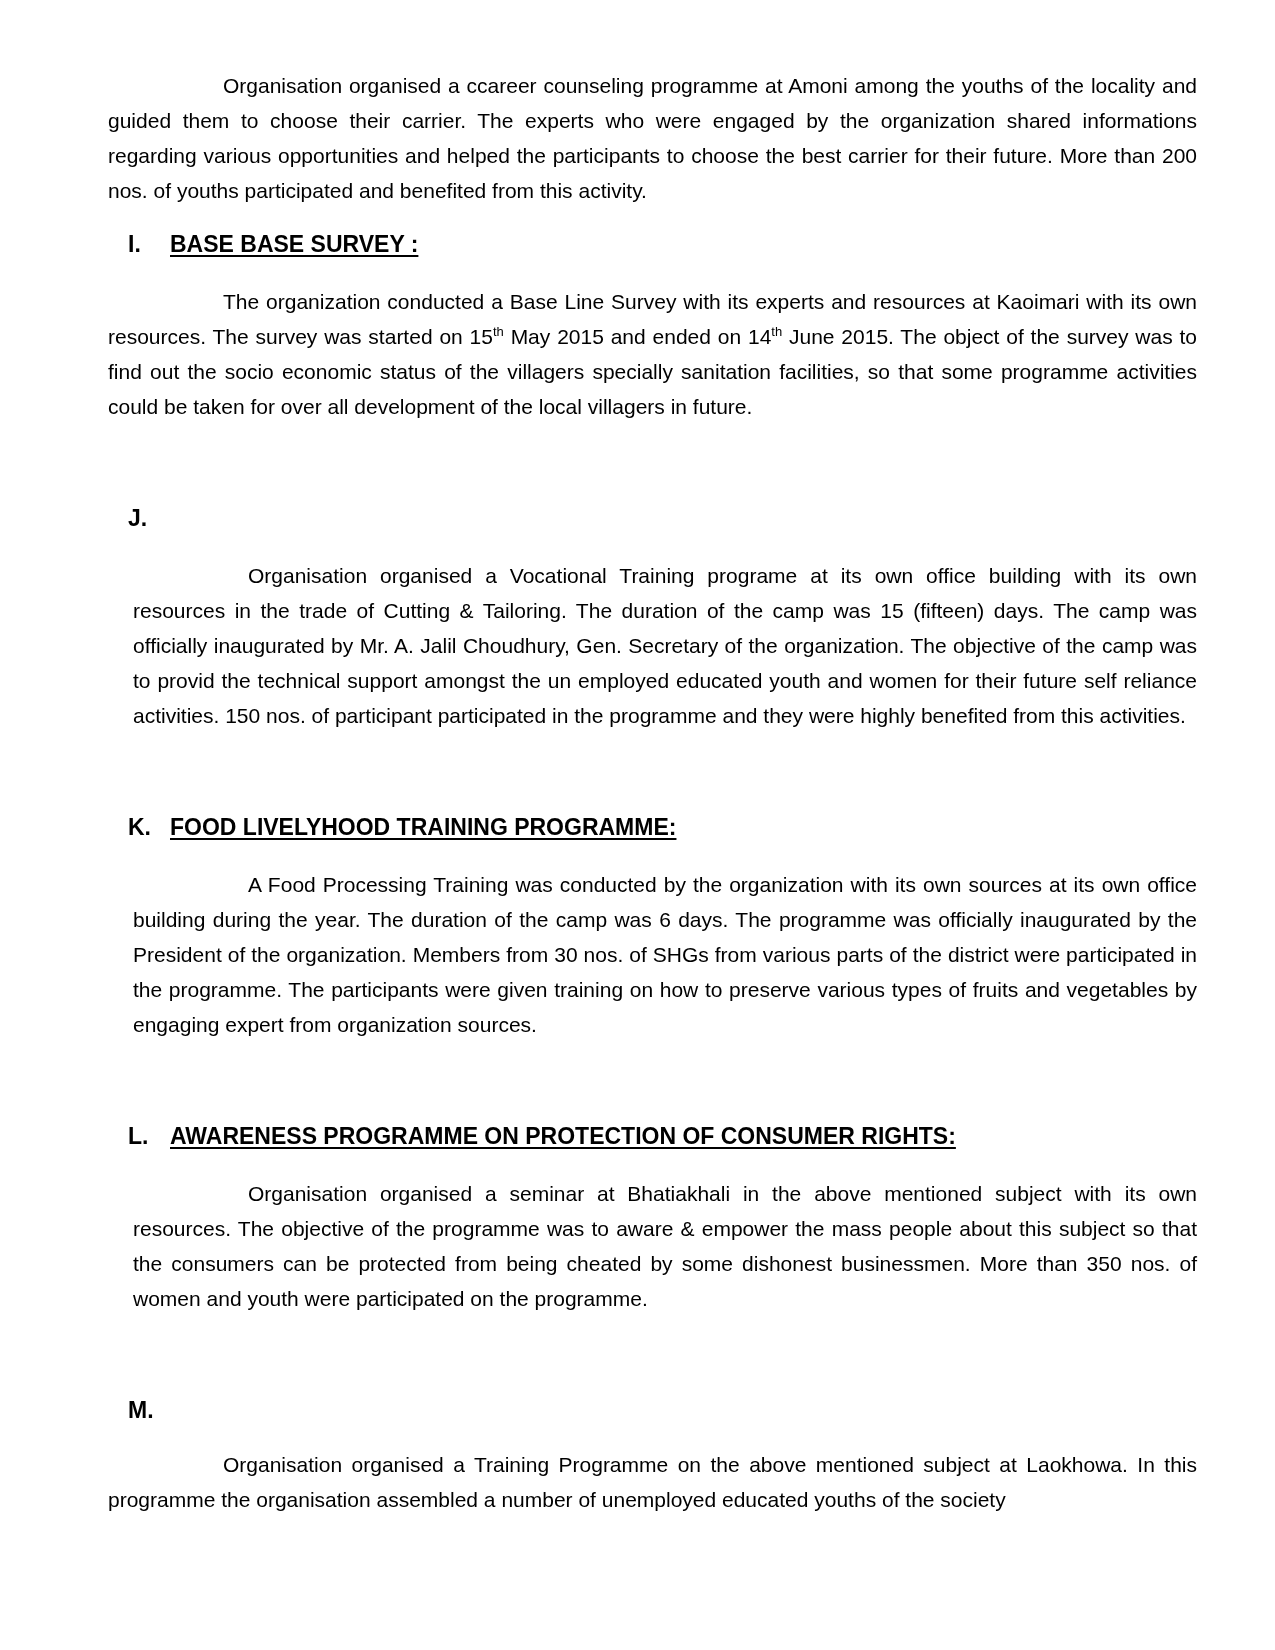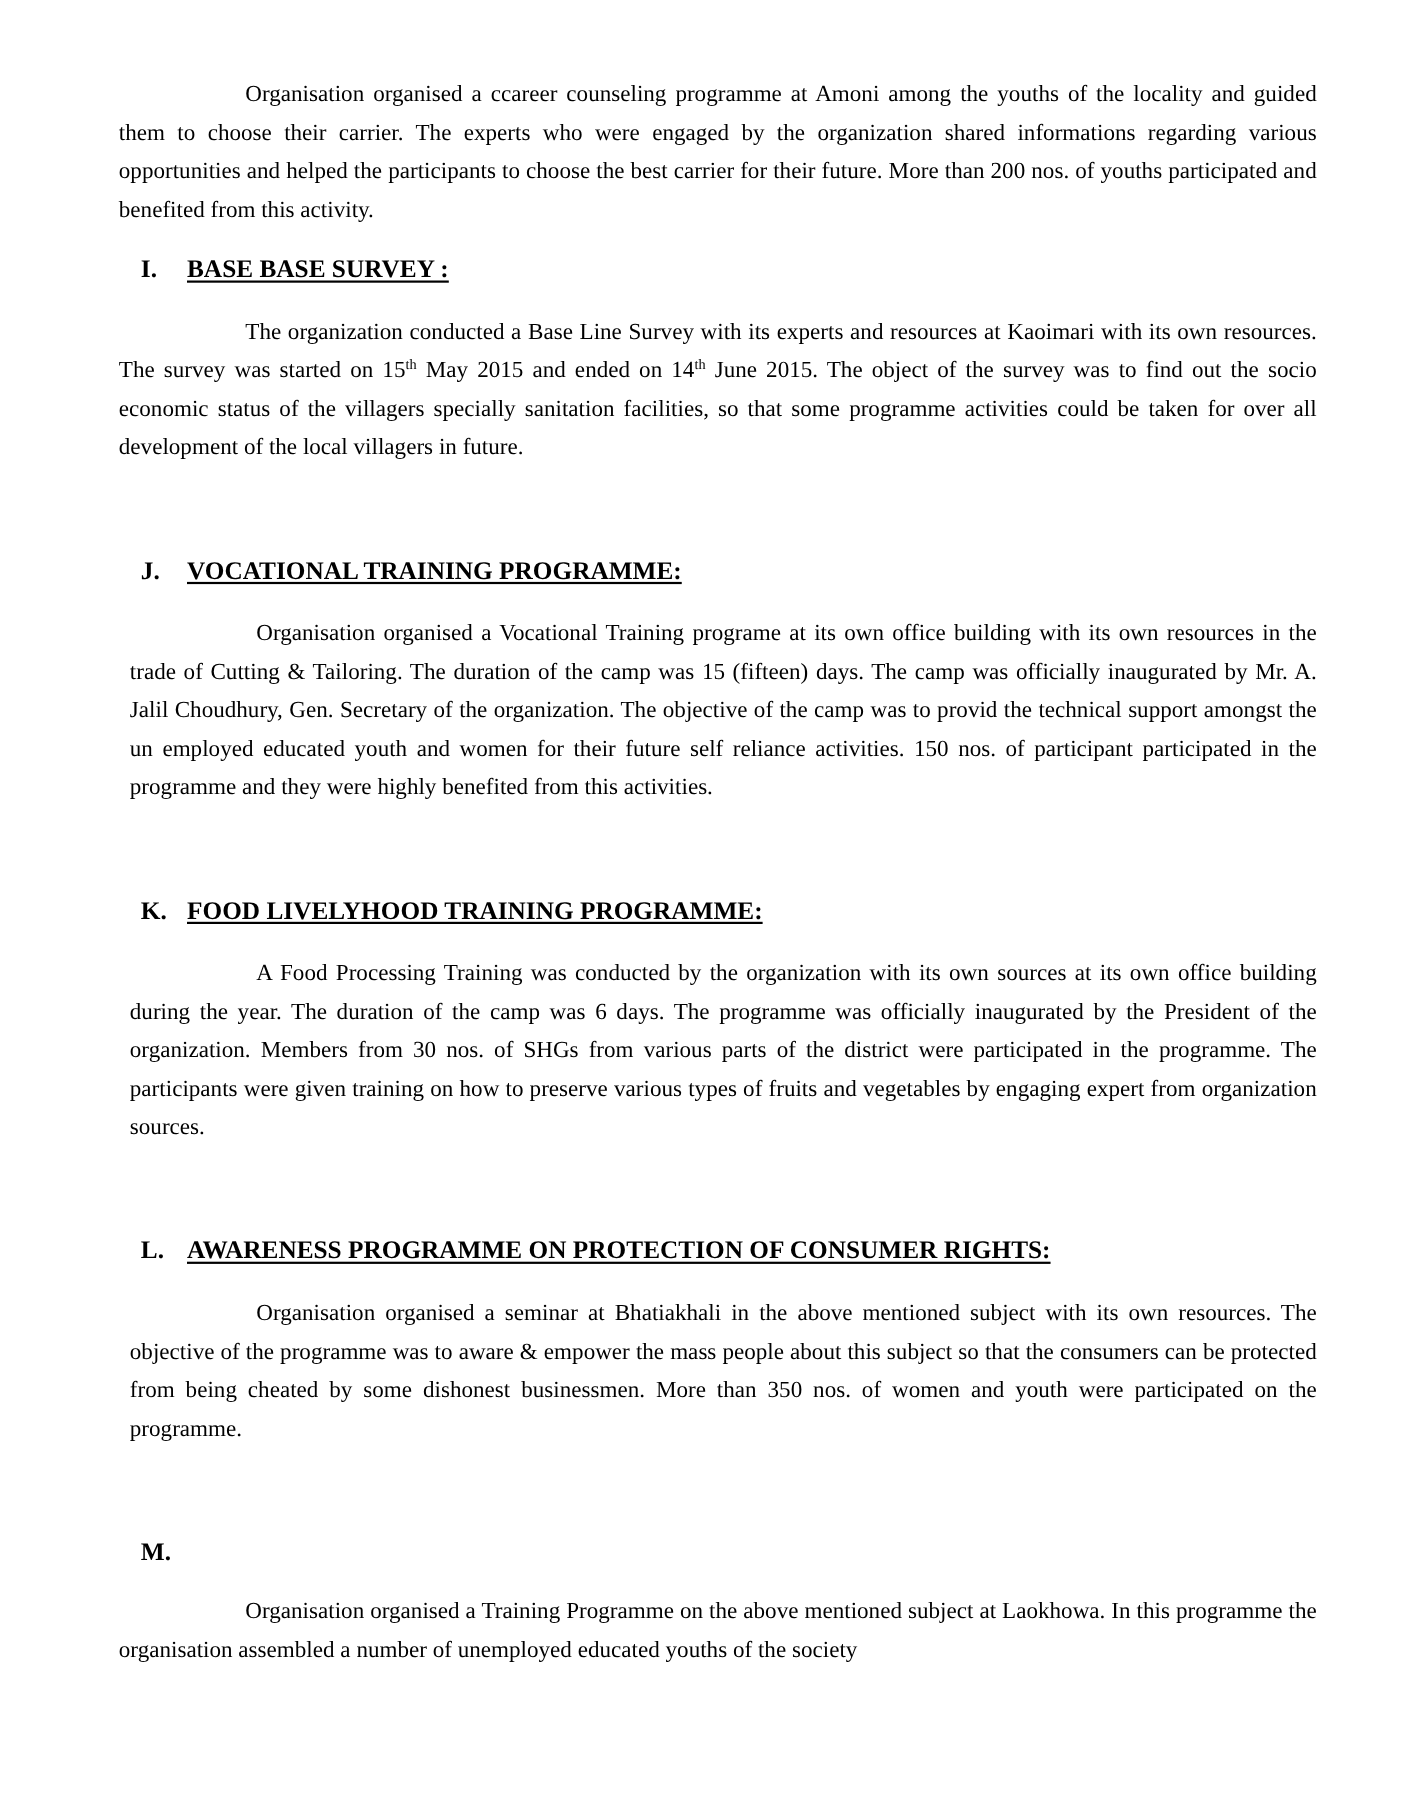--- a/index.html
+++ b/index.html
@@ -3,34 +3,34 @@
 <meta charset="utf-8">
 <style>
   html, body { margin: 0; padding: 0; background: #ffffff; }
   .page {
     position: relative;
     width: 1275px;
     height: 1650px;
     background: #ffffff;
     box-sizing: border-box;
     padding: 68px 78px 0 108px;
-    font-family: Liberation Serif, serif;
+    font-family: Liberation Sans, sans-serif;
     font-size: 21px;
     line-height: 35px;
     color: #000000;
     overflow: hidden;
   }
   .para {
     margin: 22px 0 0 0;
     text-align: justify;
     text-indent: 115px;
   }
   .para.first { margin-top: 0; }
   .para.after-h1 { }
-  .para.offset { margin-left: 10px; }
+  .para.offset { margin-left: 25px; }
   .para.last { margin-top: 19px; }
   .para sup { font-size: 13px; line-height: 0; }
   .heading {
     display: flex;
     align-items: baseline;
     font-weight: bold;
     font-size: 23px;
     line-height: 35px;
     margin: 77px 0 0 20px;
   }
@@ -46,21 +46,20 @@
   <p class="para first">Organisation organised  a ccareer counseling programme at Amoni among the youths of the locality and guided them to choose their carrier. The experts who were engaged by the organization shared informations regarding various opportunities and helped the participants to choose the best carrier for their future. More than 200 nos. of youths participated and benefited from this activity.</p>
 
   <div class="heading h-first">
     <span class="marker">I.</span>
     <span class="htext">BASE BASE SURVEY :</span>
   </div>
   <p class="para after-h1">The organization conducted a Base Line Survey with its experts and resources at Kaoimari with its own resources. The survey was started on 15<sup>th</sup> May 2015 and ended on 14<sup>th</sup> June 2015. The object of the survey was to find out the socio economic status of the villagers specially sanitation facilities, so that some programme activities could be taken for over all development of the local villagers in future.</p>
 
   <div class="heading">
     <span class="marker">J.</span>
-    <span class="htext">VOCATIONAL TRAINING PROGRAMME:</span>
   </div>
   <p class="para offset">Organisation organised  a Vocational Training programe at its own office building with its own resources in the trade of Cutting &amp; Tailoring. The duration of the camp was 15 (fifteen) days. The camp was officially inaugurated by Mr. A. Jalil Choudhury, Gen. Secretary of the organization. The objective of the camp was to provid the technical support amongst the un employed educated youth and women for their future self reliance activities. 150 nos. of participant participated in the programme and they were highly benefited from this activities.</p>
 
   <div class="heading">
     <span class="marker">K.</span>
     <span class="htext">FOOD LIVELYHOOD TRAINING PROGRAMME:</span>
   </div>
   <p class="para offset">A Food Processing Training was conducted by the organization with its own sources at its own office building during the year. The duration of the camp was 6 days. The programme was officially inaugurated by the President of the organization. Members from 30 nos. of SHGs from various parts of the district were participated in the programme. The participants were given training on how to preserve various types of fruits and vegetables by engaging expert from organization sources.</p>
 
   <div class="heading">

